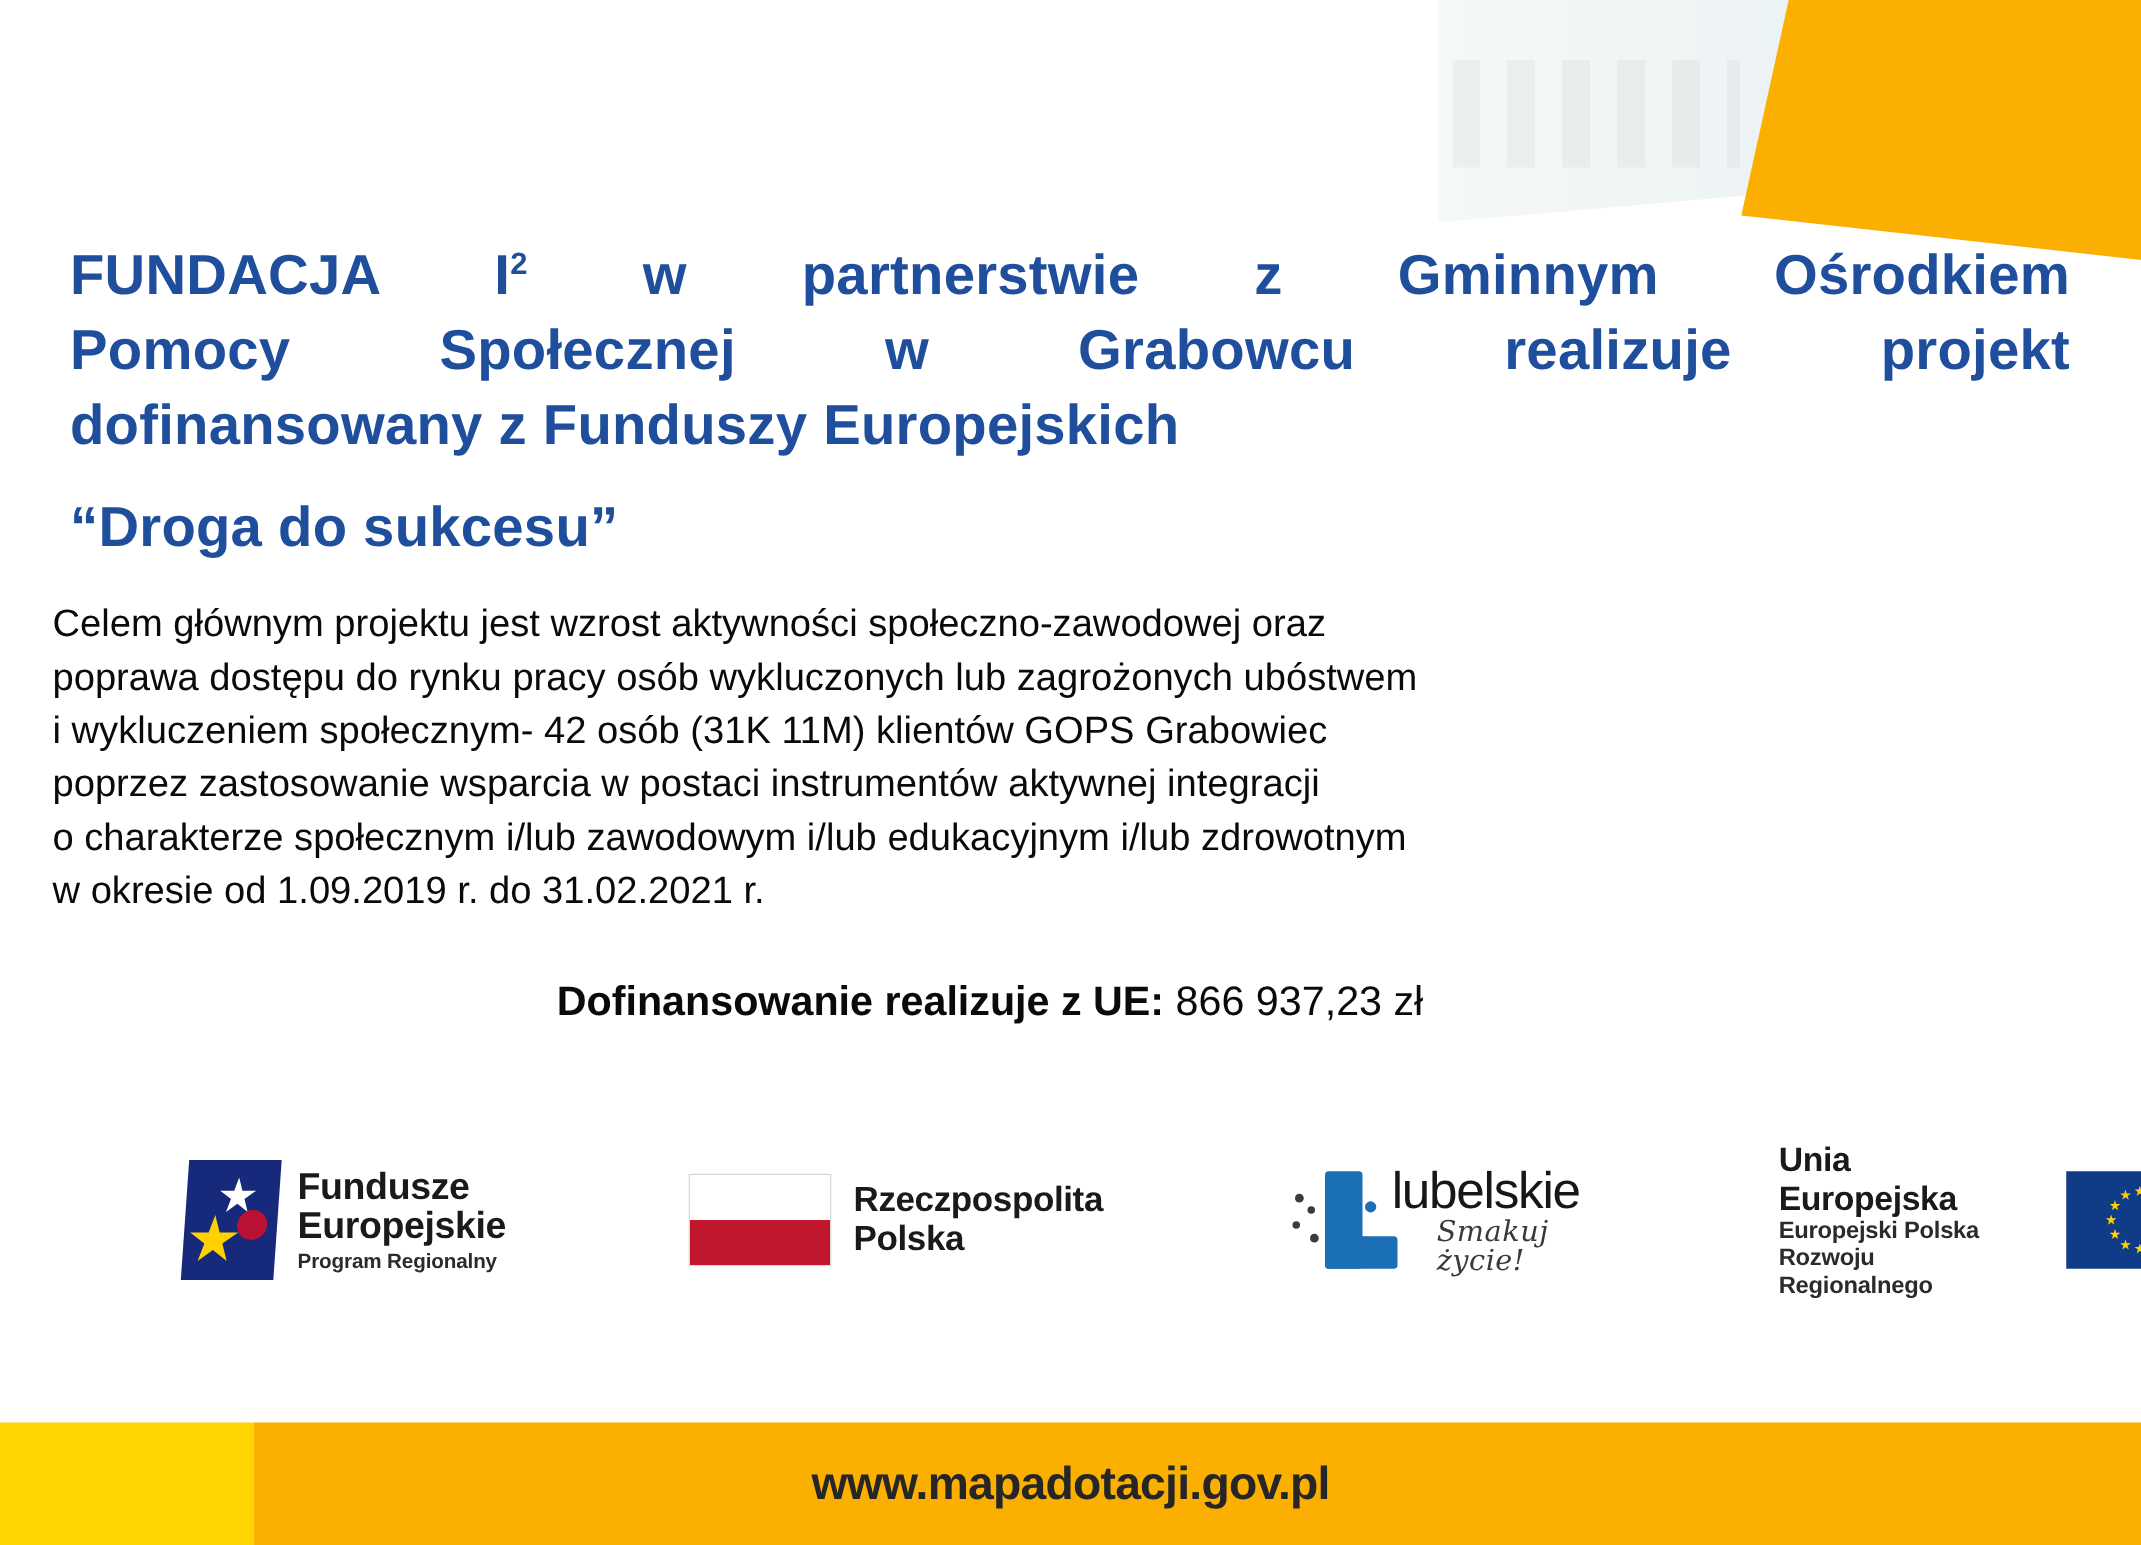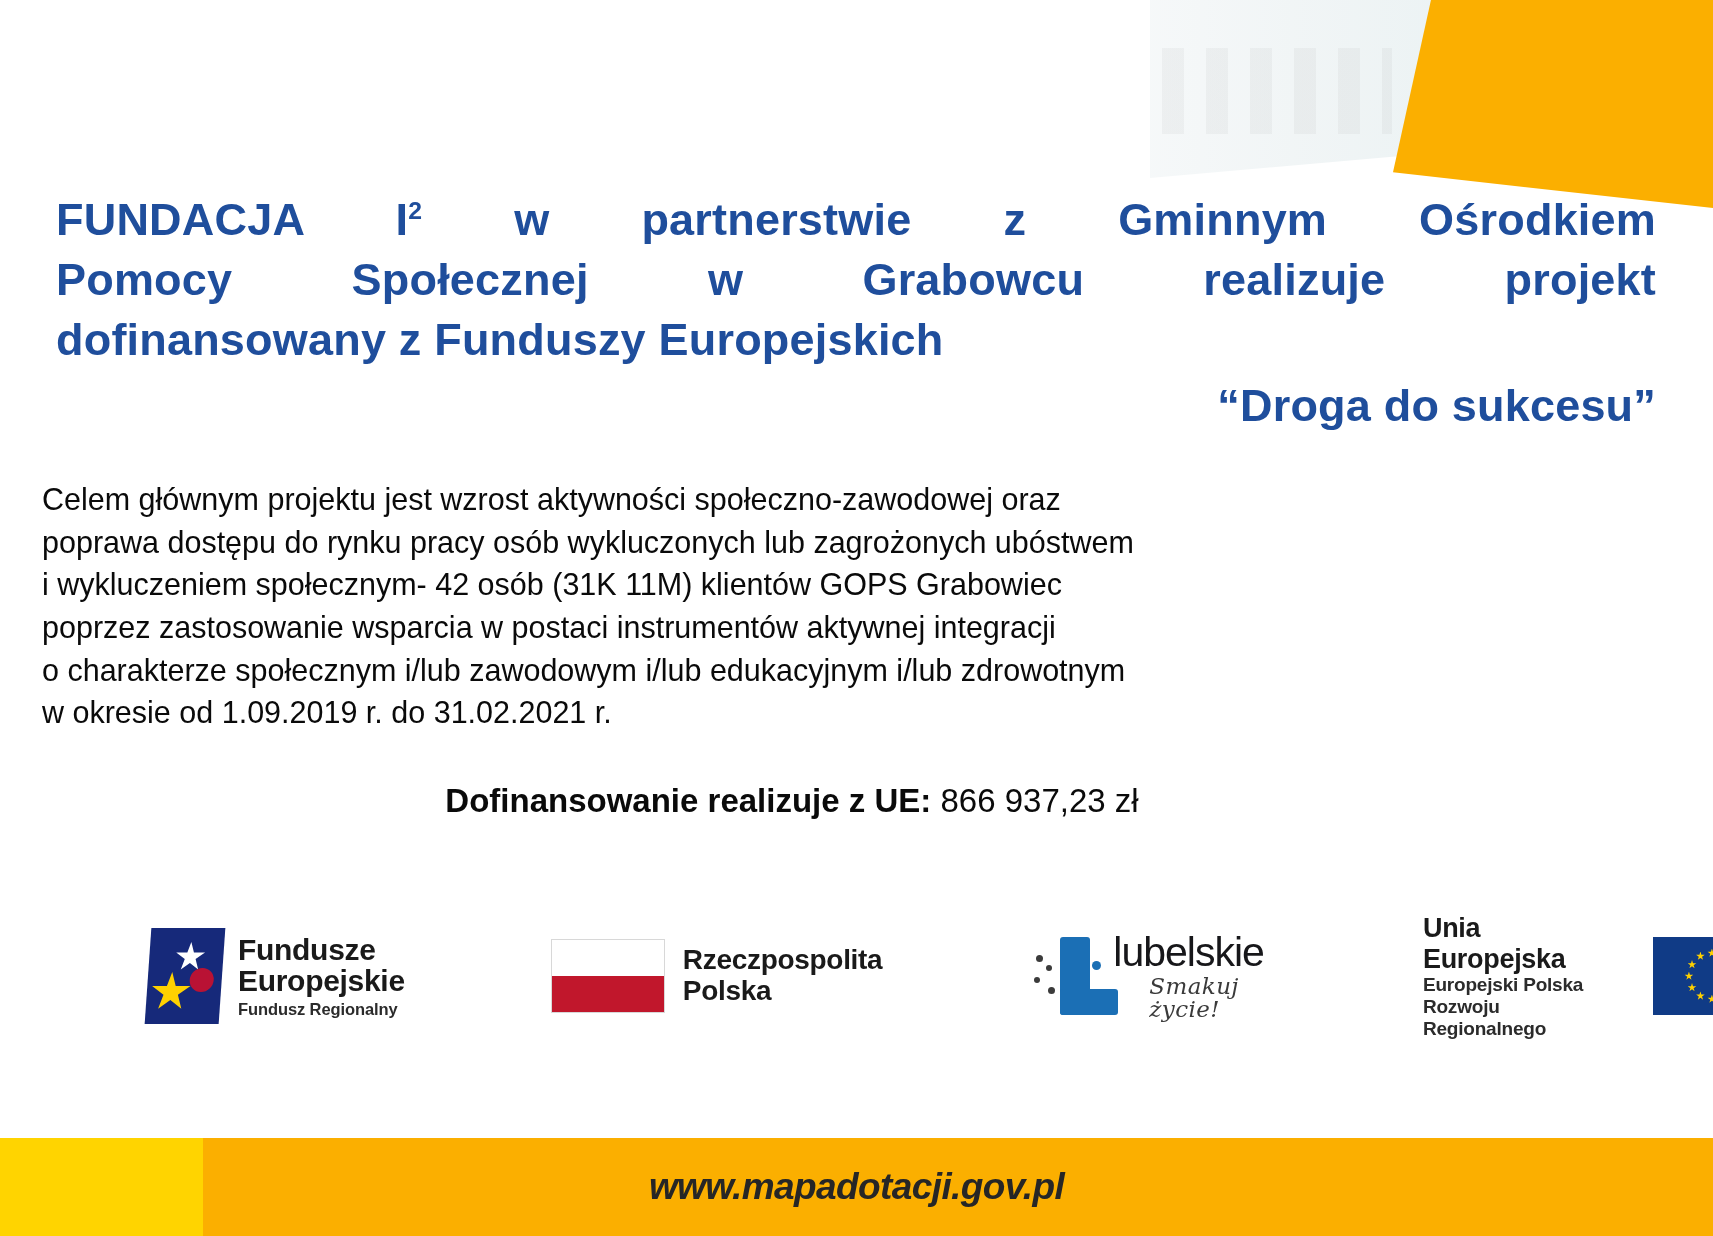--- a/index.html
+++ b/index.html
@@ -75,22 +75,22 @@
     display: block;
     text-align: left;
   }
   .headline sup {
     font-size: .55em;
     vertical-align: super;
     line-height: 0;
   }
   .headline .quoted {
     display: block;
-    text-align: right;
-    margin-top: 6px;
+    text-align: left;
+    margin-top: 22px;
   }
 
   
   .body-copy {
     position: absolute;
     left: 42px;
     top: 478px;
     width: 1500px;
     color: #0a0a0a;
     font-size: 30.5px;
@@ -310,21 +310,20 @@
     left: 0; bottom: 0;
     width: 1713px;
     height: 98px;
     display: flex;
     align-items: center;
     justify-content: center;
     font-size: 37px;
     font-weight: bold;
     color: #262626;
     letter-spacing: -.6px;
-    font-style: italic;
   }
 </style>
 </head>
 <body>
 
 <div id="poster">
 
   <div class="deco-grey-band"></div>
   <div class="deco-grey-stripes"></div>
   <div class="deco-orange-corner"></div>
@@ -355,21 +354,21 @@
     <div class="logo logo-fe">
       <div class="fe-mark">
         <div class="fe-bg"></div>
         <div class="fe-star-white"></div>
         <div class="fe-dot-red"></div>
         <div class="fe-star-yellow"></div>
       </div>
       <div class="fe-text">
         <span class="l1">Fundusze</span>
         <span class="l2">Europejskie</span>
-        <span class="l3">Fundusz Regionalny</span>
+        <span class="l3">Program Regionalny</span>
       </div>
     </div>
 
     <div class="logo logo-rp">
       <div class="pl-flag">
         <div class="white"></div>
         <div class="red"></div>
       </div>
       <div class="rp-text">
         <span>Rzeczpospolita</span>

